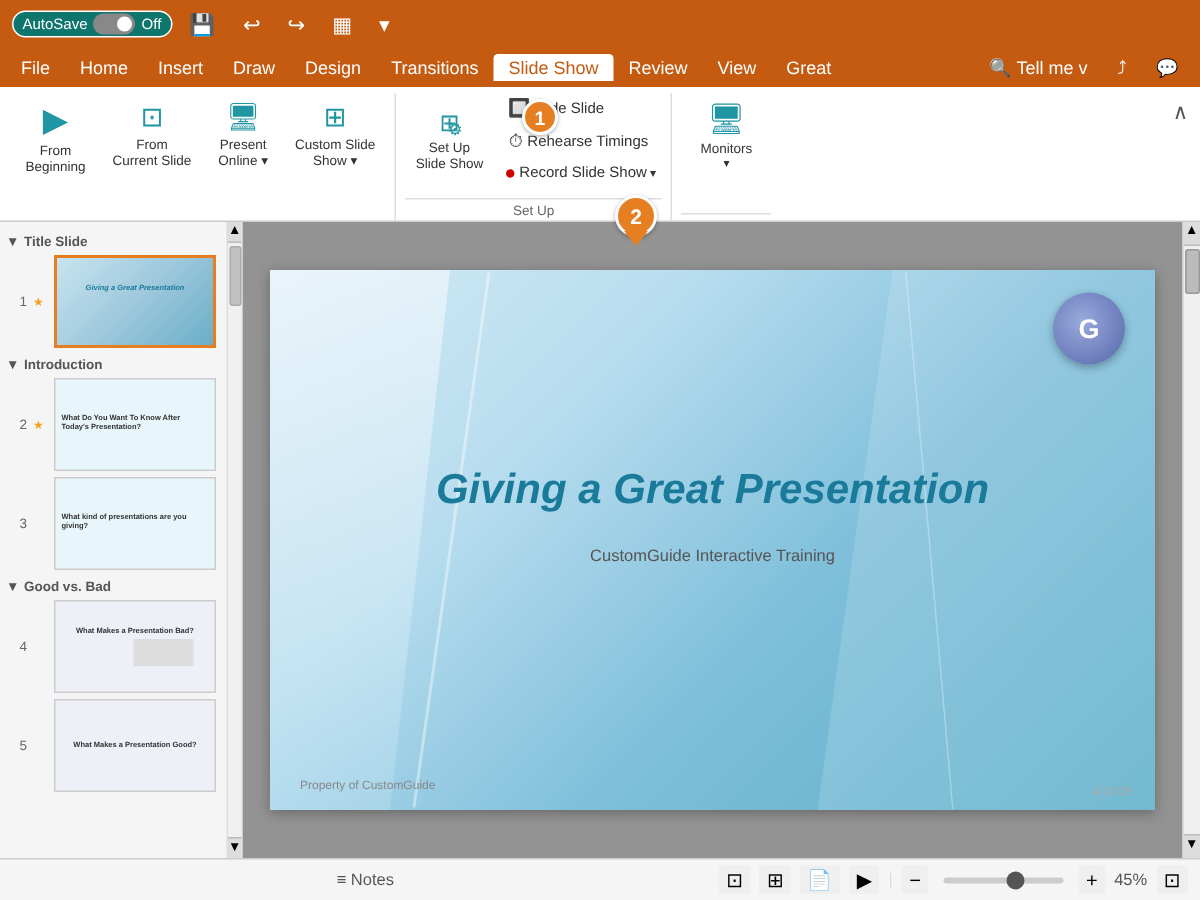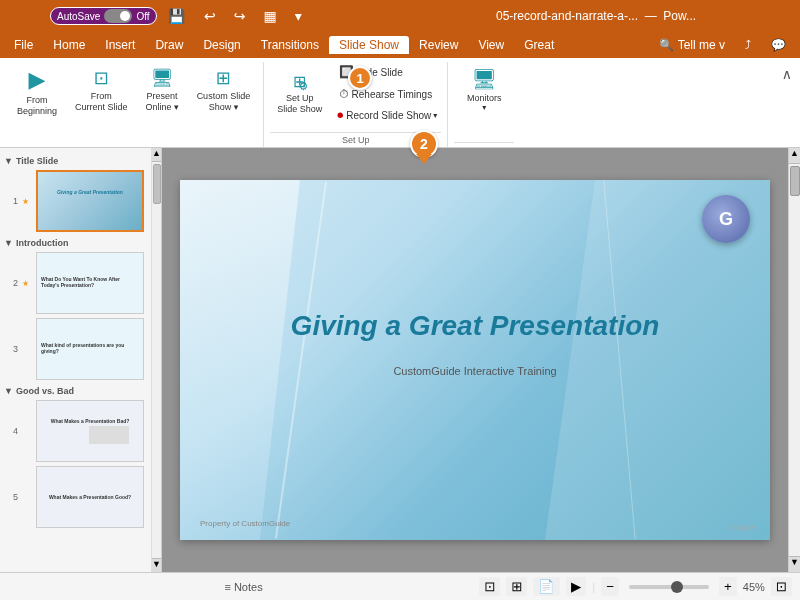--- a/index.html
+++ b/index.html
@@ -6,21 +6,21 @@
     body { width: 800px; height: 600px; overflow: hidden; background: #f0f0f0; font-size: 11px; }
 
     
     .title-bar {
       display: flex; align-items: center; background: #c55a11; height: 32px;
       padding: 0 8px; color: white; font-size: 12px;
     }
     .title-bar .left { display: flex; align-items: center; gap: 6px; flex: 1; }
     .title-bar .center { flex: 1; text-align: center; font-size: 12px; }
     .title-bar .right { display: flex; align-items: center; gap: 8px; flex: 1; justify-content: flex-end; }
-    .autosave-badge { background: #701a75; border: 1px solid #fff; border-radius: 10px; padding: 1px 6px; font-size: 10px; display: flex; align-items: center; gap: 4px; margin-left: 42px; }
+    .autosave-badge { background: #0f766e; border: 1px solid #fff; border-radius: 10px; padding: 1px 6px; font-size: 10px; display: flex; align-items: center; gap: 4px; }
     .toggle-off { background: #888; border-radius: 8px; width: 28px; height: 14px; display: inline-block; position: relative; }
     .toggle-off::after { content:''; position: absolute; right: 2px; top: 2px; width: 10px; height: 10px; background: white; border-radius: 50%; }
     .title-btn { background: none; border: none; color: white; cursor: pointer; font-size: 14px; padding: 2px 6px; }
     .close-btn { background: none; border: none; color: white; cursor: pointer; font-size: 14px; padding: 2px 8px; }
 
     
     .menu-bar {
       display: flex; align-items: center; background: #c55a11; height: 26px;
       padding: 0 4px; color: white; font-size: 12px;
     }
@@ -188,25 +188,20 @@
     <span class="autosave-badge">
       <span>AutoSave</span>
       <span class="toggle-off"></span>
       <span>Off</span>
     </span>
     <button class="title-btn">💾</button>
     <button class="title-btn">↩</button>
     <button class="title-btn">↪</button>
     <button class="title-btn">▦</button>
     <button class="title-btn">▾</button>
-  </div>
-  <div class="center">
-    <span>05-record-and-narrate-a-...</span>
-    &nbsp;—&nbsp;
-    <span>Pow...</span>
   </div>
 </div>
 
 <div class="menu-bar">
   <span class="menu-item">File</span>
   <span class="menu-item">Home</span>
   <span class="menu-item">Insert</span>
   <span class="menu-item">Draw</span>
   <span class="menu-item">Design</span>
   <span class="menu-item">Transitions</span>

